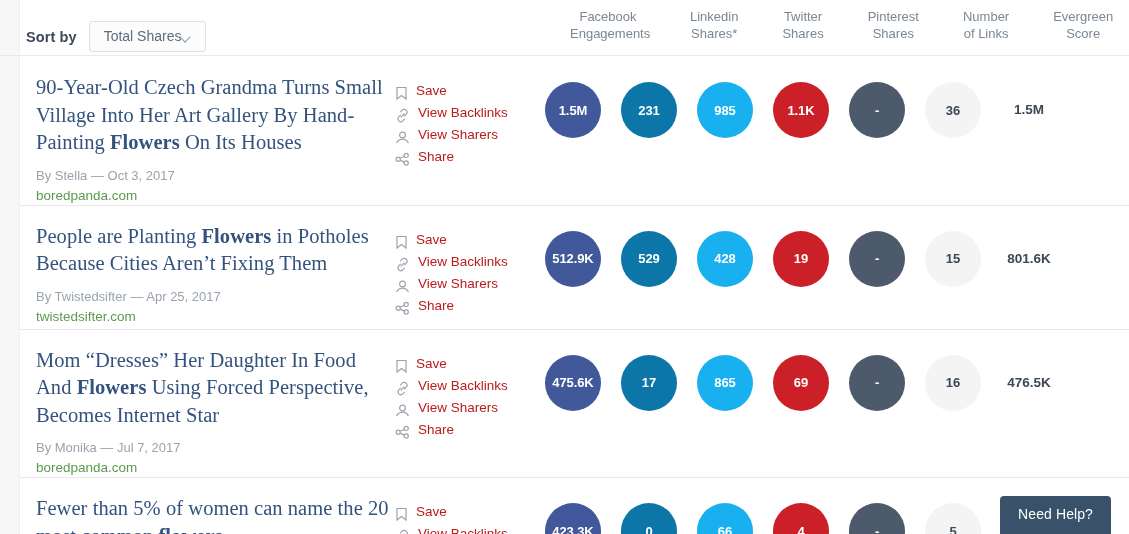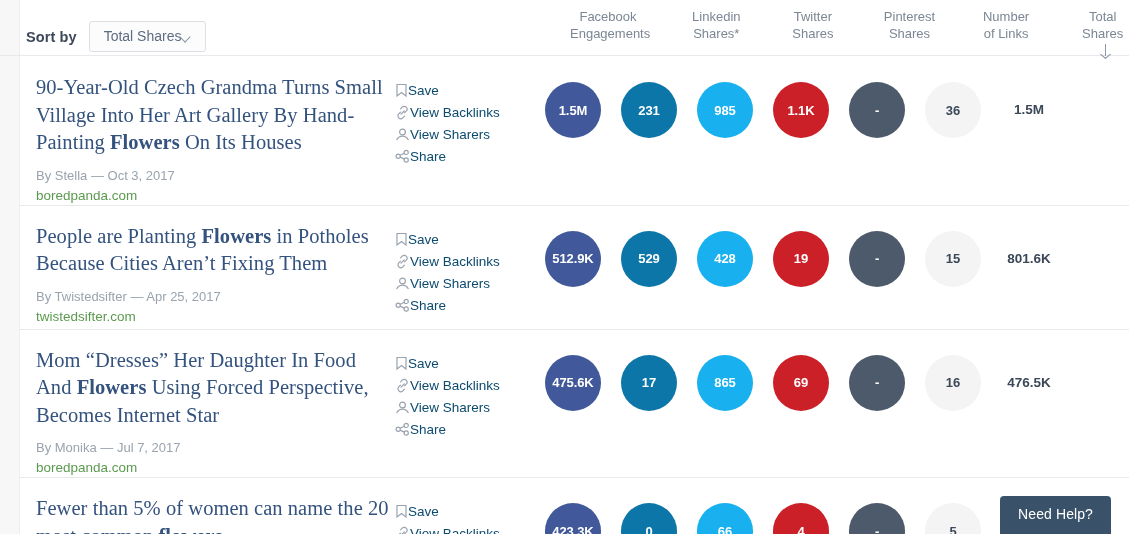--- a/index.html
+++ b/index.html
@@ -170,24 +170,24 @@
   }
 
   
   .actions {
     width: 140px;
     padding-top: 24px;
     box-sizing: border-box;
   }
   .action {
     display: flex;
-    align-items: center;
-    gap: 0;
+    align-items: flex-end;
+    gap: 8px;
     font-size: 13.5px;
-    color: #0c4a6e;
+    color: #b91c1c;
     line-height: 21px;
     cursor: pointer;
     margin-bottom: 1px;
   }
   .action svg { flex: 0 0 auto; display: block; }
 
   
   .metrics {
     flex: 1;
     display: flex;
@@ -270,20 +270,24 @@
         <span>Shares</span>
       </div>
       <div class="mh">
         <span>Pinterest</span>
         <span>Shares</span>
       </div>
       <div class="mh">
         <span>Number</span>
         <span>of Links</span>
       </div>
+      <div class="mh">
+        <span>Evergreen</span>
+        <span>Score</span>
+      </div>
       <div class="mh total">
         <span>Total</span>
         <span><span>Shares</span><i class="arrow-down"></i></span>
       </div>
     </div>
   </div>
 
   <div class="row">
     <div class="rowline"></div>
     <div class="article">

